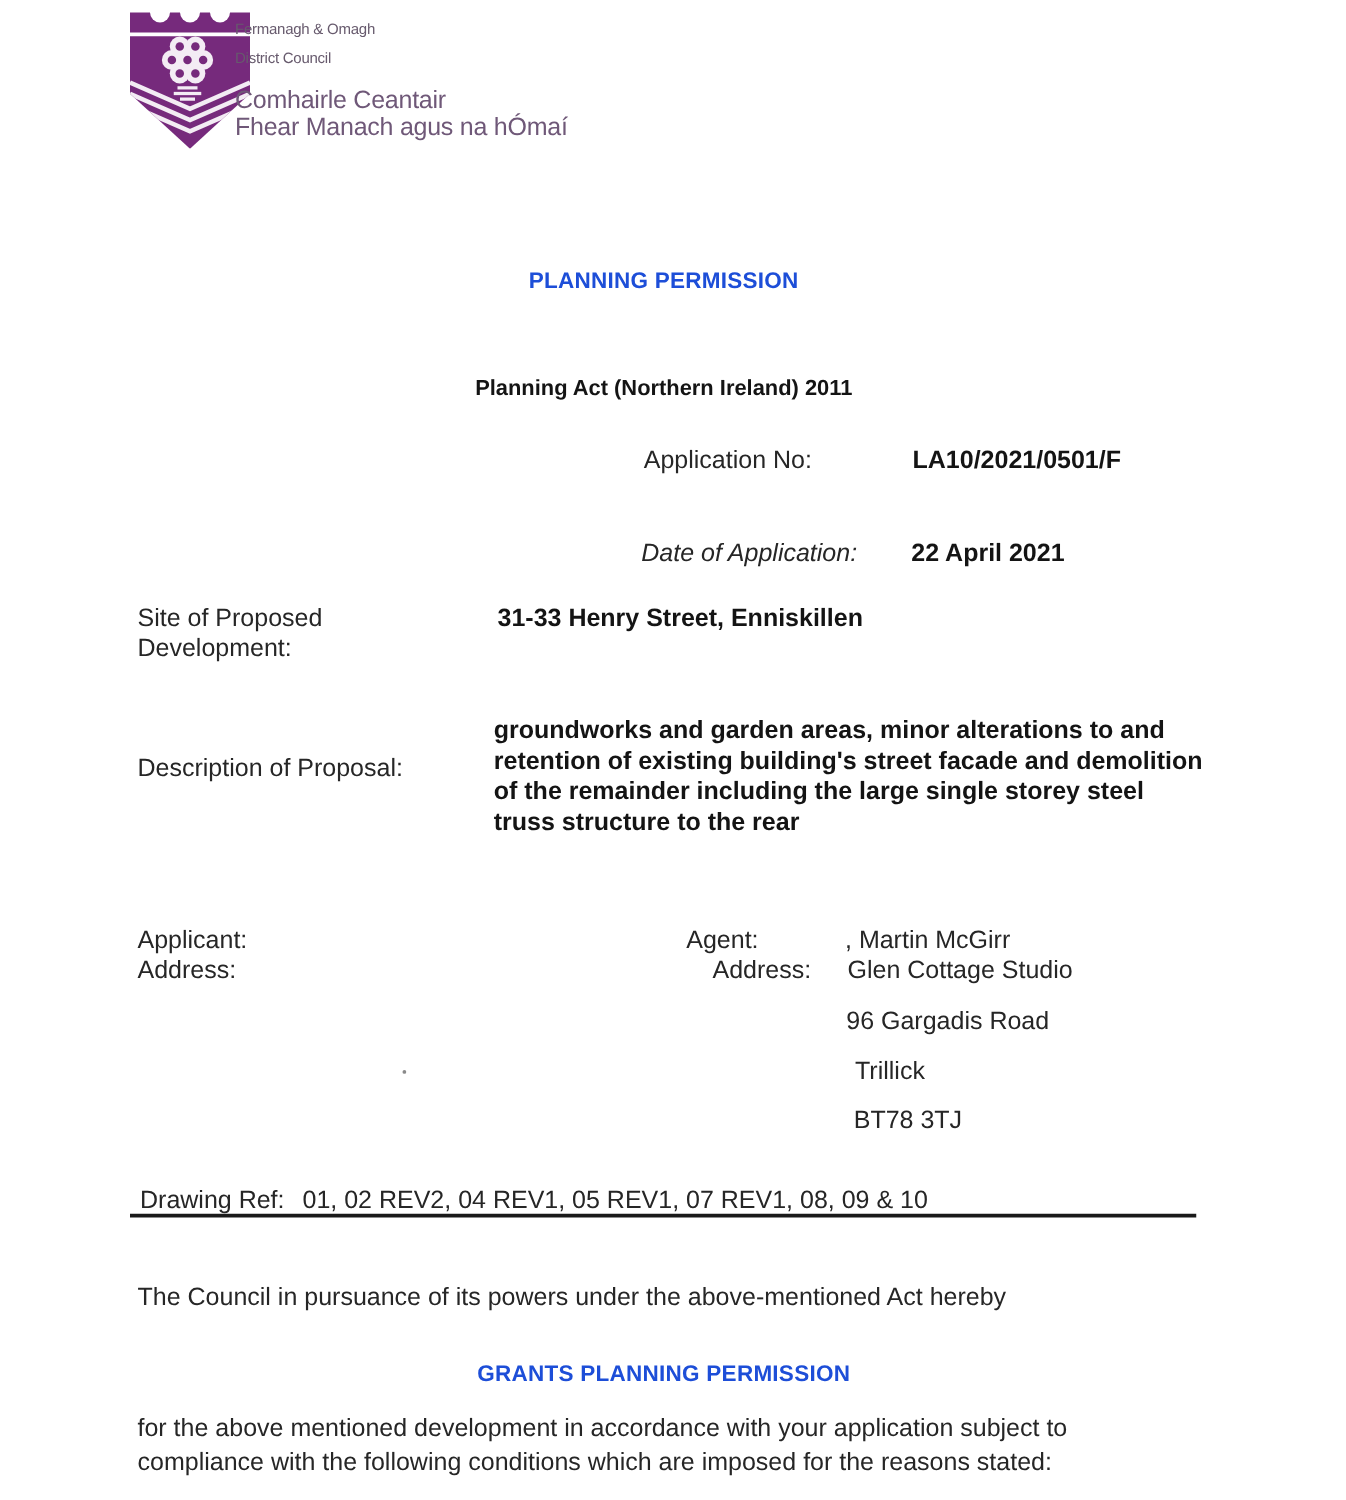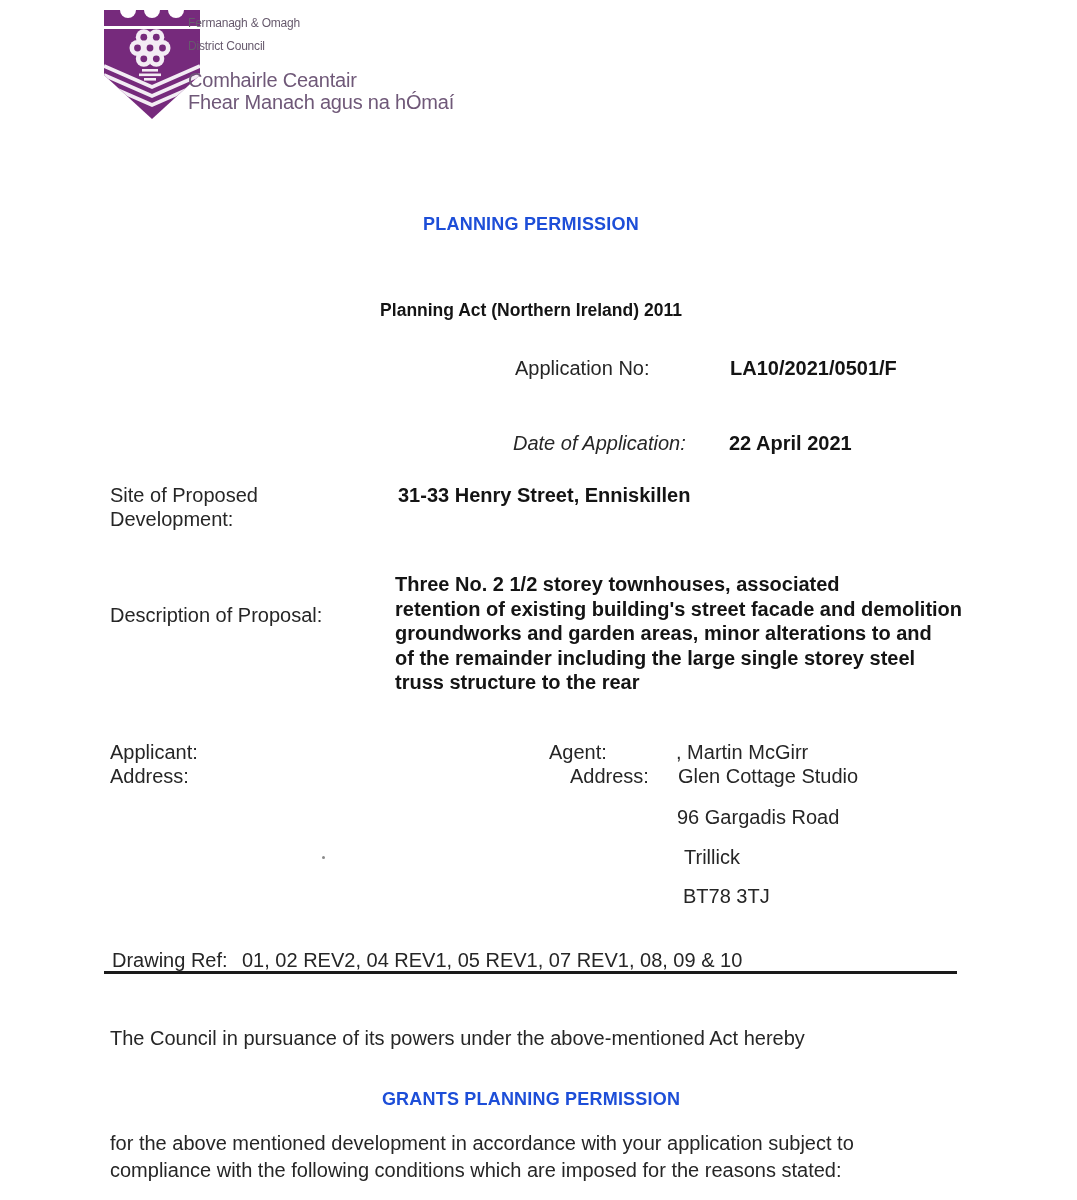--- a/index.html
+++ b/index.html
@@ -117,23 +117,22 @@
   <div class="abs body-text bold" style="left:729px; top:431px;">22 April 2021</div>
 
   <div class="abs body-text" style="left:110px; top:483px;">
     <div>Site of Proposed</div>
     <div>Development:</div>
   </div>
   <div class="abs body-text bold" style="left:398px; top:483px;">31-33 Henry Street, Enniskillen</div>
 
   <div class="abs body-text" style="left:110px; top:573px;margin-top:30px;">Description of Proposal:</div>
   <div class="abs body-text bold" style="left:395px; top:572px;">
-    <div class="desc-line">Three No. 2 1/2 storey townhouses, associated</div>
+    <div class="desc-line">groundworks and garden areas, minor alterations to and</div>
     <div class="desc-line">retention of existing building's street facade and demolition</div>
-    <div class="desc-line">groundworks and garden areas, minor alterations to and</div>
     <div class="desc-line">of the remainder including the large single storey steel</div>
     <div class="desc-line">truss structure to the rear</div>
   </div>
 
   <div class="abs body-text" style="left:110px; top:740px;">Applicant:</div>
   <div class="abs body-text" style="left:110px; top:764px;">Address:</div>
 
   <div class="abs body-text" style="left:549px; top:740px;">Agent:</div>
   <div class="abs body-text" style="left:676px; top:740px;">, Martin McGirr</div>
   <div class="abs body-text" style="left:570px; top:764px;">Address:</div>

